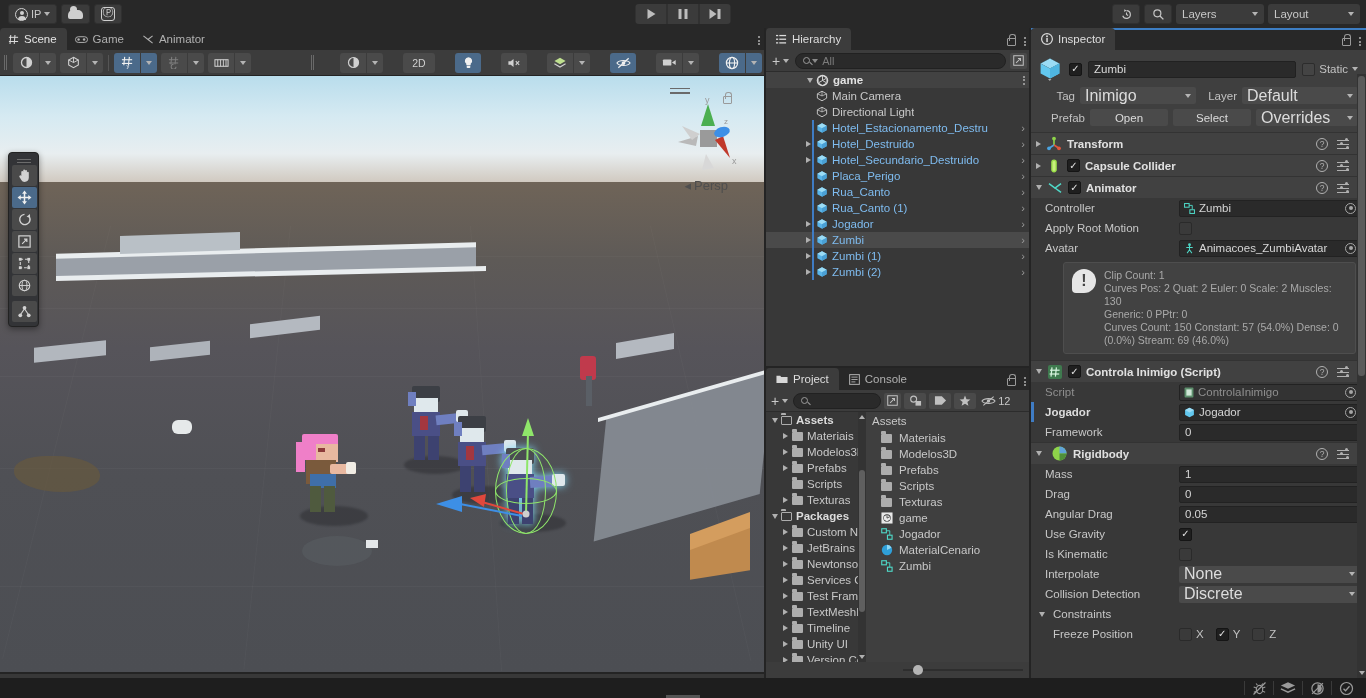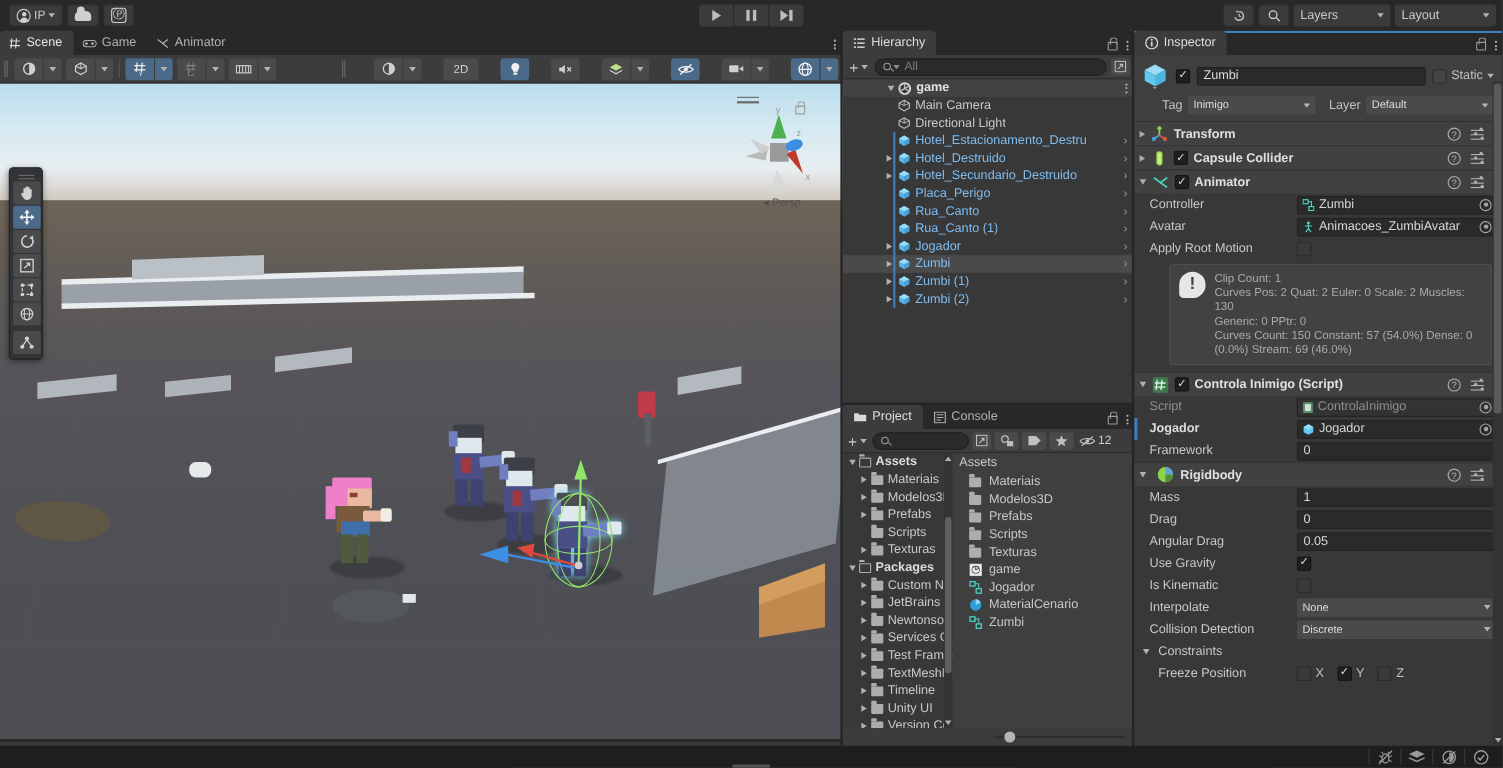--- a/index.html
+++ b/index.html
@@ -143,21 +143,21 @@
   .roadwhite { position:absolute; background:#e9edef; }
   .shadow { position:absolute; background: rgba(20,20,22,0.30); border-radius:50%; filter: blur(1px);}
 
   .vox { position:absolute; }
   .px { position:absolute; }
 
   .gizmo-axis { position:absolute; }
   .sel-outline { position:absolute; border:1.2px solid #8fe66a; border-radius:50%; }
 
   .scene-gizmo-wrap { position:absolute; right:16px; top:6px; width:84px; height:110px; }
-  .persp-label { position:absolute; right:22px; top:96px; color:#4e4e4e; font-size:10px; }
+  .persp-label { position:absolute; right:22px; top:96px; color:#4e4e4e; font-size:13px; }
   .lock-ico { position:absolute; right:18px; top:14px; width:9px;height:8px;
     border:1.3px solid #9a9a9a; border-radius:1px; }
   .lock-ico::before { content:""; position:absolute; left:1.2px; top:-5px; width:5px;height:6px;
     border:1.3px solid #9a9a9a; border-bottom:none; border-radius:3px 3px 0 0; }
   .hamburger { position:absolute; left:4px; top:6px; width:20px; }
   .hamburger i { display:block; height:1.4px; background:#6a6a6a; margin-bottom:3px; }
 
   
   .toolpalette {
     position:absolute; left:8px; top:76px; width:31px;
@@ -266,21 +266,21 @@
   }
   .namefield {
     flex:1; height:17px; background:#2a2a2a; border:1px solid #212121; border-radius:2px;
     display:flex; align-items:center; padding:0 5px; color:#dcdcdc; font-size:11.5px;
   }
   .static-chk { display:flex; align-items:center; gap:4px; }
   .ins-head-row2 { display:flex; align-items:center; gap:5px; margin-top:5px; }
   .lbl-small { color:#c2c2c2; font-size:11.5px; }
   .dropdown {
     height:17px; background:#4a4a4a; border-radius:2px; display:flex; align-items:center;
-    justify-content:space-between; padding:0 5px; color:#dcdcdc; font-size:10px;
+    justify-content:space-between; padding:0 5px; color:#dcdcdc; font-size:16px;
   }
   .btn-flat {
     height:17px; background:#4a4a4a; border-radius:2px; display:flex;
     align-items:center; justify-content:center; color:#dcdcdc; font-size:11.5px; padding:0 10px;
   }
   .comp-head {
     height:22px; background:#414141; display:flex; align-items:center; gap:5px;
     padding:0 5px; border-top:1px solid #333; position:relative;
   }
   .comp-title { font-weight:bold; color:#e0e0e0; font-size:11.5px; }
@@ -1401,20 +1401,33 @@
           <div class="dropdown" style="width:116px">
             <span>Inimigo</span>
             <span class="caret"></span>
           </div>
           <span class="lbl-small" style="width:36px;text-align:right">Layer</span>
           <div class="dropdown" style="flex:1">
             <span>Default</span>
             <span class="caret"></span>
           </div>
         </div>
+        <div class="ins-head-row2">
+          <span class="lbl-small" style="width:48px;text-align:right">Prefab</span>
+          <div class="btn-flat" style="width:78px">
+            <span>Open</span>
+          </div>
+          <div class="btn-flat" style="width:78px">
+            <span>Select</span>
+          </div>
+          <div class="dropdown" style="flex:1">
+            <span>Overrides</span>
+            <span class="caret"></span>
+          </div>
+        </div>
       </div>
 
       <div class="comp-head">
         <span class="tri-r"></span>
         <svg width="16" height="16" viewBox="0 0 16 16">
           <line x1="8" y1="9" x2="8" y2="3" stroke="#8ed44a" stroke-width="1.6"></line>
           <circle cx="8" cy="2.6" r="1.9" fill="#8ed44a"></circle>
           <line x1="8" y1="9" x2="3.4" y2="12" stroke="#4aa3e0" stroke-width="1.6"></line>
           <circle cx="3" cy="12.3" r="1.9" fill="#4aa3e0"></circle>
           <line x1="8" y1="9" x2="12.6" y2="12" stroke="#e0563c" stroke-width="1.6"></line>
@@ -1497,33 +1510,33 @@
           <svg width="11" height="11" viewBox="0 0 12 12">
             <rect x="0.6" y="0.6" width="5" height="4" fill="none" stroke="#4fd9c8" stroke-width="1.1"></rect>
             <rect x="6.4" y="7.4" width="5" height="4" fill="none" stroke="#4fd9c8" stroke-width="1.1"></rect>
             <path d="M5.6 2.6 L9 2.6 L9 7" fill="none" stroke="#4fd9c8" stroke-width="1"></path>
           </svg>
           <span>Zumbi</span>
           <span class="radio-btn"></span>
         </div>
       </div>
       <div class="prop-row">
+        <span class="prop-label">Apply Root Motion</span>
+        <span class="chk" style="background:#3a3a3a;border-color:#2a2a2a"></span>
+      </div>
+      <div class="prop-row">
         <span class="prop-label">Avatar</span>
         <div class="objfield">
           <svg width="11" height="11" viewBox="0 0 12 12">
             <circle cx="6" cy="1.8" r="1.5" fill="#4fd9c8"></circle>
             <path d="M6 3.4 L6 7.4 M2.5 4.8 L9.5 4.8 M6 7.4 L3.4 11 M6 7.4 L8.6 11" stroke="#4fd9c8" stroke-width="1.1" fill="none"></path>
           </svg>
           <span>Animacoes_ZumbiAvatar</span>
           <span class="radio-btn"></span>
         </div>
-      </div>
-      <div class="prop-row">
-        <span class="prop-label">Apply Root Motion</span>
-        <span class="chk" style="background:#3a3a3a;border-color:#2a2a2a"></span>
       </div>
       <div class="infobox">
         <div class="excl">!</div>
         <div class="infotext" id="animator-info">
             <div>Clip Count: 1</div>
             <div>Curves Pos: 2 Quat: 2 Euler: 0 Scale: 2 Muscles: 130</div>
             <div>Generic: 0 PPtr: 0</div>
             <div>Curves Count: 150 Constant: 57 (54.0%) Dense: 0</div>
             <div>(0.0%) Stream: 69 (46.0%)</div>
           </div>

